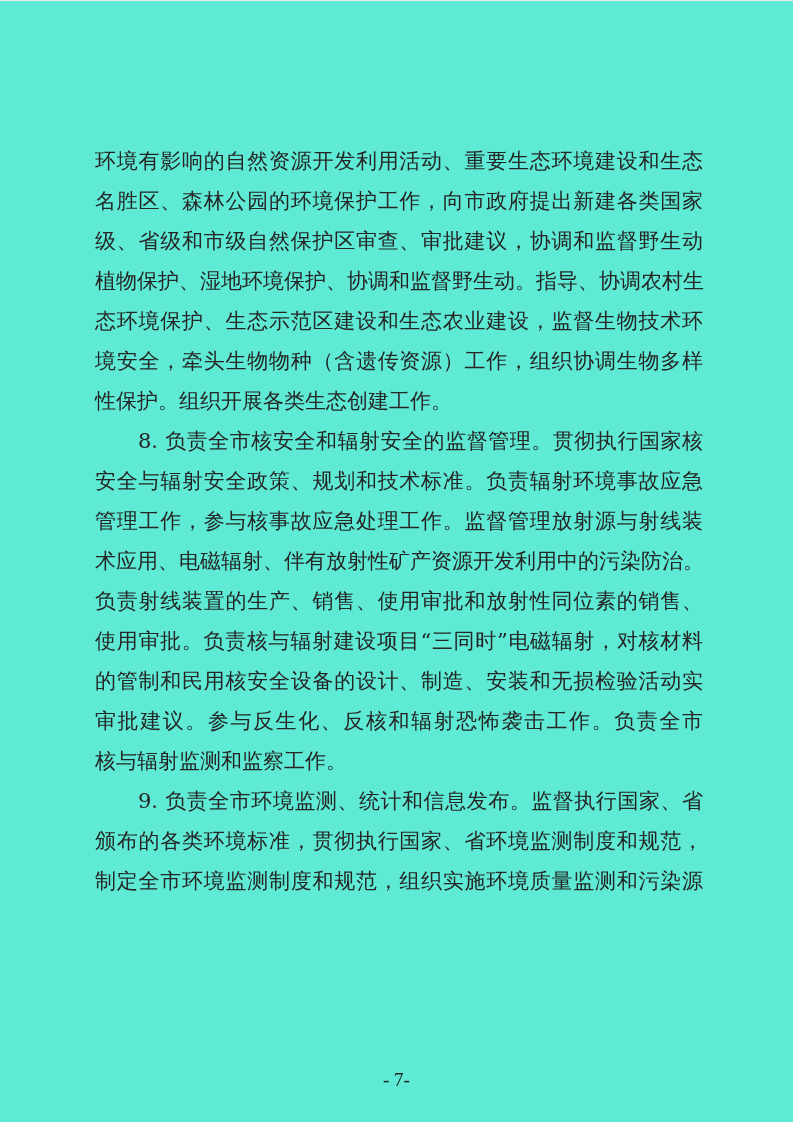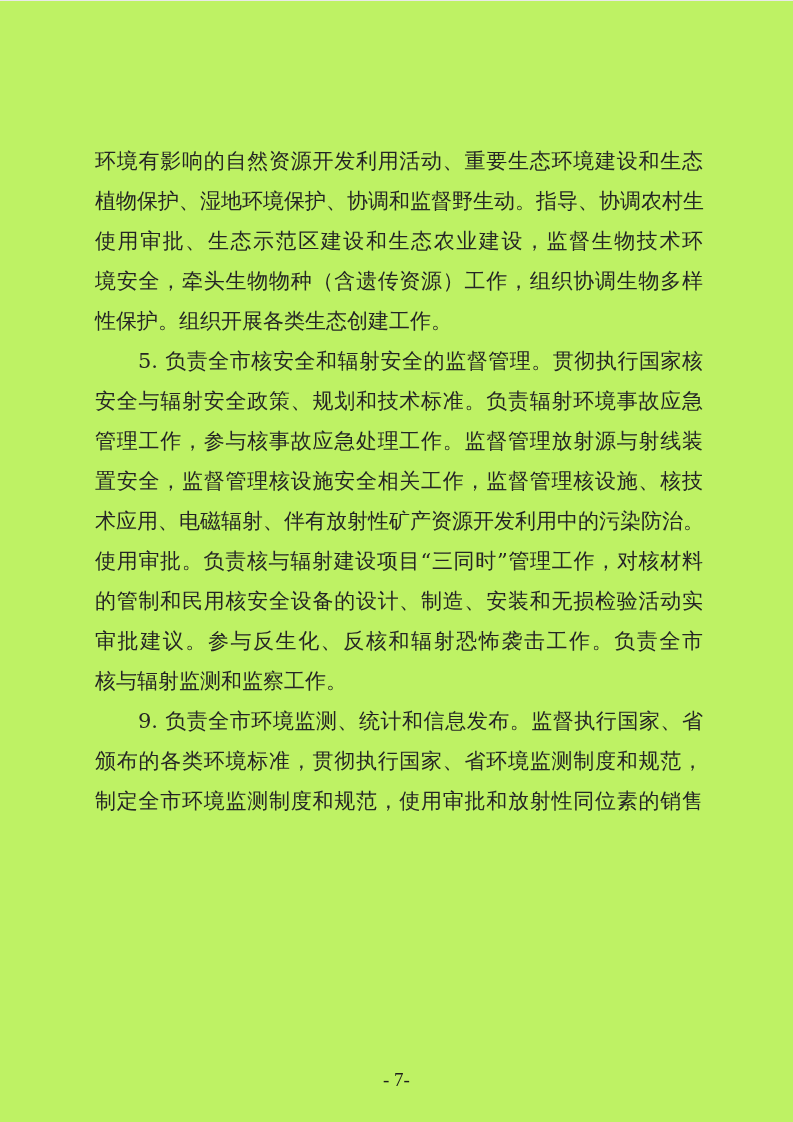--- a/index.html
+++ b/index.html
@@ -9,21 +9,21 @@
   body {
     width: 793px;
     height: 1122px;
     position: relative;
     background: #ffffff;
     overflow: hidden;
   }
   .page {
     position: absolute;
     inset: 0;
-    background: #bef264;
+    background: #5eead4;
   }
   .page-top-edge {
     position: absolute;
     top: 0;
     left: 0;
     width: 100%;
     height: 1px;
     background: #e9e9e9;
   }
   .text-block {
@@ -64,32 +64,34 @@
   }
 </style>
 </head>
 <body>
 
 <div class="page">
   <div class="page-top-edge"></div>
 
   <div class="text-block">
     <div class="line">环境有影响的自然资源开发利用活动、重要生态环境建设和生态</div>
+    <div class="line">名胜区、森林公园的环境保护工作，向市政府提出新建各类国家</div>
+    <div class="line">级、省级和市级自然保护区审查、审批建议，协调和监督野生动</div>
     <div class="line">植物保护、湿地环境保护、协调和监督野生动。指导、协调农村生</div>
-    <div class="line">使用审批、生态示范区建设和生态农业建设，监督生物技术环</div>
+    <div class="line">态环境保护、生态示范区建设和生态农业建设，监督生物技术环</div>
     <div class="line">境安全，牵头生物物种（含遗传资源）工作，组织协调生物多样</div>
     <div class="line para-end">性保护。组织开展各类生态创建工作。</div>
-    <div class="line para-start">5. 负责全市核安全和辐射安全的监督管理。贯彻执行国家核</div>
+    <div class="line para-start">8. 负责全市核安全和辐射安全的监督管理。贯彻执行国家核</div>
     <div class="line">安全与辐射安全政策、规划和技术标准。负责辐射环境事故应急</div>
     <div class="line">管理工作，参与核事故应急处理工作。监督管理放射源与射线装</div>
-    <div class="line">置安全，监督管理核设施安全相关工作，监督管理核设施、核技</div>
     <div class="line">术应用、电磁辐射、伴有放射性矿产资源开发利用中的污染防治。</div>
-    <div class="line">使用审批。负责核与辐射建设项目“三同时”管理工作，对核材料</div>
+    <div class="line">负责射线装置的生产、销售、使用审批和放射性同位素的销售、</div>
+    <div class="line">使用审批。负责核与辐射建设项目“三同时”电磁辐射，对核材料</div>
     <div class="line">的管制和民用核安全设备的设计、制造、安装和无损检验活动实</div>
     <div class="line">审批建议。参与反生化、反核和辐射恐怖袭击工作。负责全市</div>
     <div class="line para-end">核与辐射监测和监察工作。</div>
     <div class="line para-start">9. 负责全市环境监测、统计和信息发布。监督执行国家、省</div>
     <div class="line">颁布的各类环境标准，贯彻执行国家、省环境监测制度和规范，</div>
-    <div class="line">制定全市环境监测制度和规范，使用审批和放射性同位素的销售</div>
+    <div class="line">制定全市环境监测制度和规范，组织实施环境质量监测和污染源</div>
   </div>
 
   <div class="footer">- 7-</div>
 </div>
 
 </body></html>

